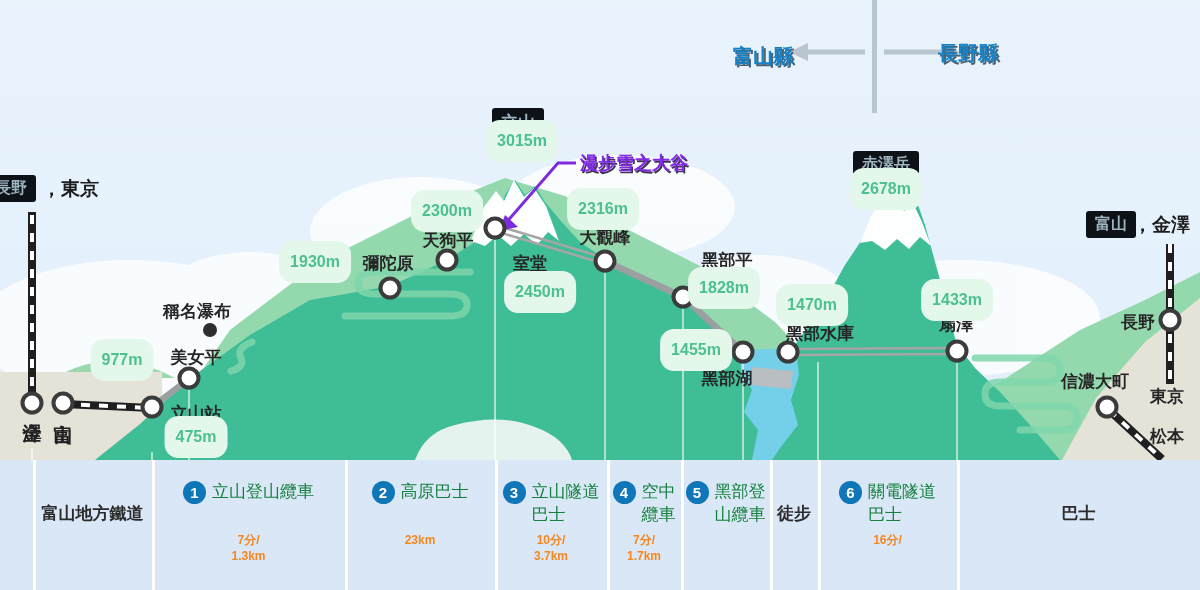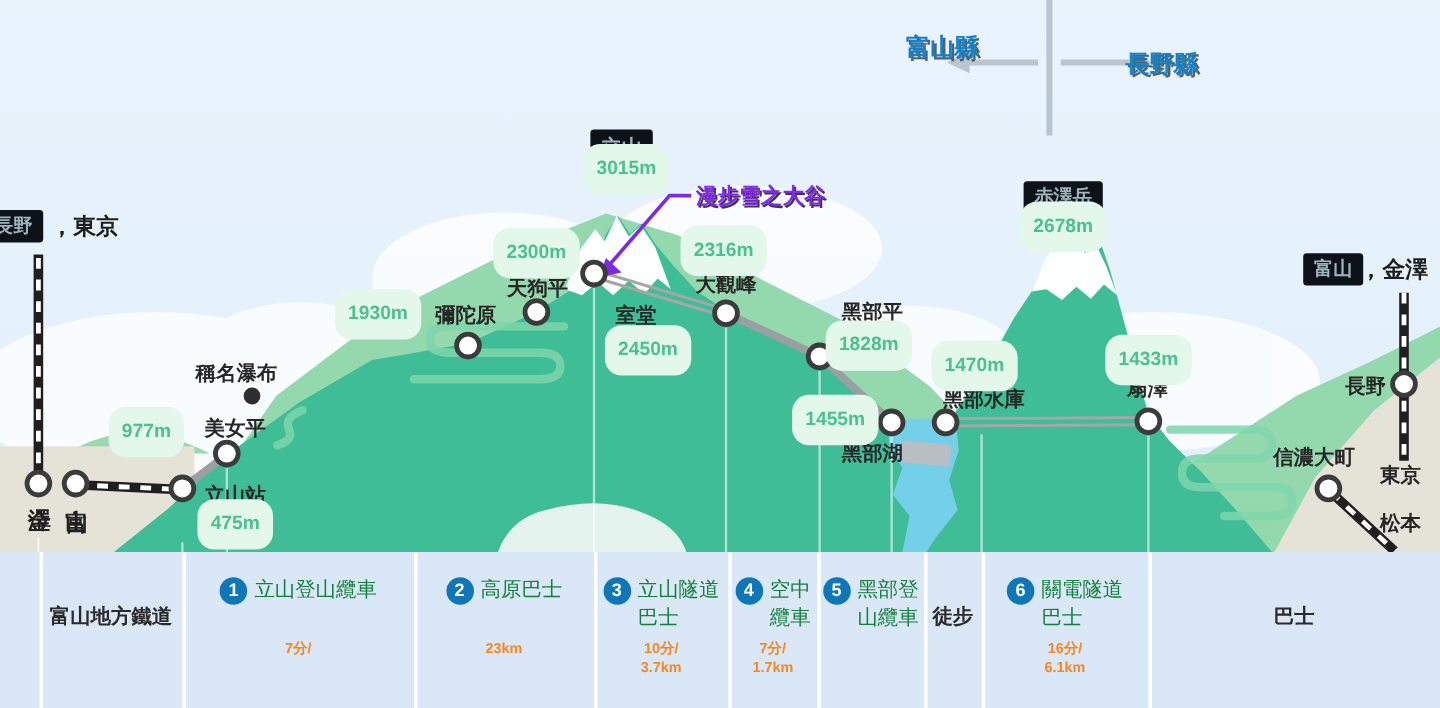--- a/index.html
+++ b/index.html
@@ -128,21 +128,21 @@
 
     <g>
       <rect x="872" y="0" width="5" height="113" fill="#b9c5cf"></rect>
       <path d="M865,52 L806,52" stroke="#b9c5cf" stroke-width="5"></path>
       <polygon points="808,43 808,61 789,52" fill="#b9c5cf"></polygon>
       <path d="M884,52 L943,52" stroke="#b9c5cf" stroke-width="5"></path>
       <polygon points="941,43 941,61 960,52" fill="#b9c5cf"></polygon>
     </g>
   </svg>
 
-  <div class="region" style="left:733px;top:26px;width:82px;text-align:right">富山縣</div>
+  <div class="region" style="left:733px;top:43px;width:82px;text-align:left">富山縣</div>
   <div class="region" style="left:938px;top:40px">長野縣</div>
 
   <div class="chip" style="left:-14px;top:175px">長野</div>
   <div class="chiprest" style="left:42px;top:176px">，東京</div>
   <div class="chip" style="left:1086px;top:211px">富山</div>
   <div class="chiprest" style="left:1133px;top:212px">，金澤</div>
 
   <div class="chip" style="left:492px;top:108px;font-size:17px">立山</div>
   <div class="pill" style="left:522px;top:141px">3015m</div>
   <div class="chip" style="left:853px;top:151px">赤澤岳</div>
@@ -202,20 +202,21 @@
     <div class="seg" style="left:152px;width:193px">
       <div class="seg-head">
           <span class="seg-num">1</span>
         <span class="seg-name">
             <span>立山登山纜車</span>
             <span></span>
           </span>
         </div>
       <div class="seg-time">
           <span>7分/</span>
+          <span>1.3km</span>
         </div>
     </div>
     <div class="seg" style="left:345px;width:150px">
       <div class="seg-head">
           <span class="seg-num">2</span>
         <span class="seg-name">
             <span>高原巴士</span>
             <span></span>
           </span>
         </div>
@@ -264,21 +265,20 @@
     <div class="seg" style="left:818px;width:139px">
       <div class="seg-head">
           <span class="seg-num">6</span>
         <span class="seg-name">
             <span>關電隧道</span>
             <span>巴士</span>
           </span>
         </div>
       <div class="seg-time">
           <span>16分/</span>
-          <span>6.1km</span>
         </div>
     </div>
     <div class="seg" style="left:957px;width:243px">
       <div class="seg-plainlabel">巴士</div>
     </div>
     <div class="divider" style="left:33px"></div>
     <div class="divider" style="left:152px"></div>
     <div class="divider" style="left:345px"></div>
     <div class="divider" style="left:495px"></div>
     <div class="divider" style="left:607px"></div>

